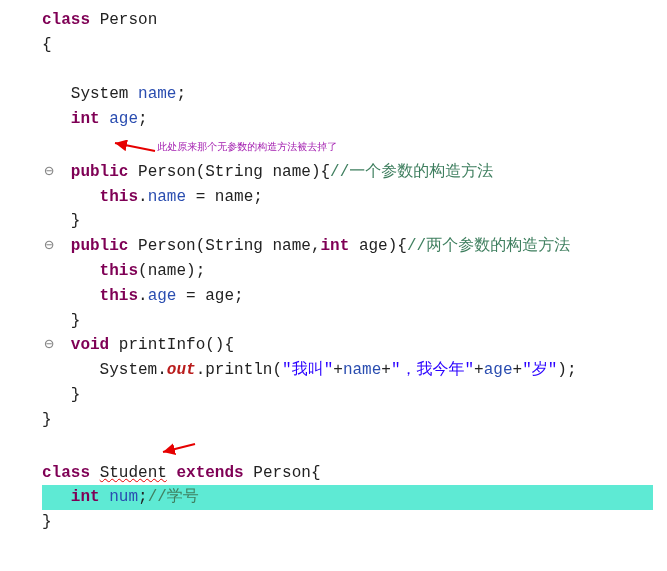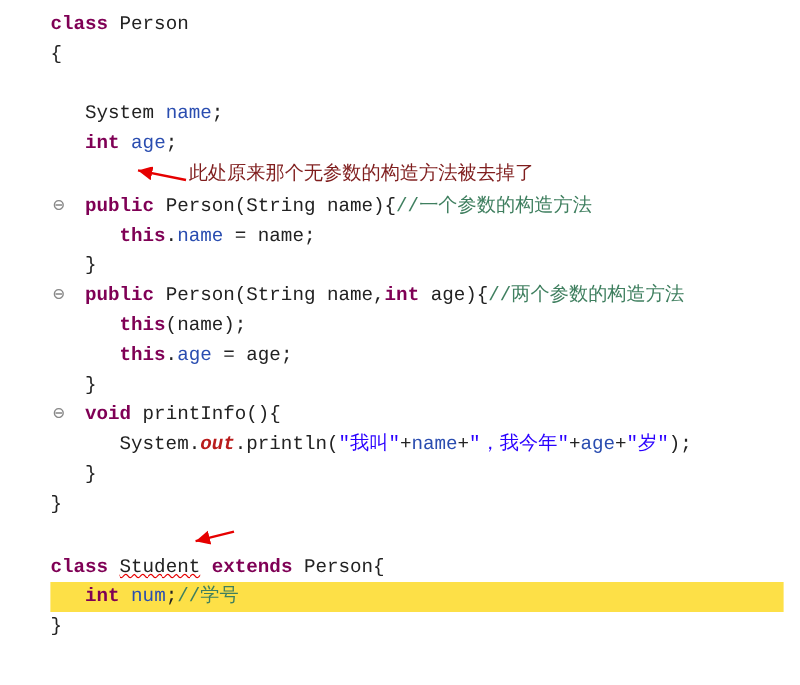--- a/index.html
+++ b/index.html
@@ -12,35 +12,35 @@
     color: #222;
     width: 667px;
     box-sizing: border-box;
   }
   .line { white-space: pre; }
   .kw   { color: #7f0055; font-weight: bold; }
   .field{ color: #2a4db0; }
   .cmt  { color: #3f7f5f; }
   .str  { color: #2a00ff; }
   .outs { color: #b91c1c; font-style: italic; font-weight:bold;}
-  .anno { color: #7f1d1d; font-family: "Microsoft YaHei","SimSun",sans-serif; font-size:16px; }
+  .anno { color: #a21caf; font-family: "Microsoft YaHei","SimSun",sans-serif; font-size:10px; }
   .squig{
     text-decoration: underline wavy #e60000;
     text-decoration-thickness: 1.2px;
   }
   .gutter {
     position:absolute;
     left:0;
     width:14px;
     text-align:center;
     color:#888;
     user-select:none;
   }
   .row { position:relative; padding-left:0;margin-left:28px; }
-  .highlight { background:#fde047; }
+  .highlight { background:#5eead4; }
   .arrow {
     display:inline-block;
     color:#e60000;
     font-size:18px;
     transform: translateY(2px);
   }
   .arrow svg { vertical-align:middle; }
 </style>
 </head>
 <body>

